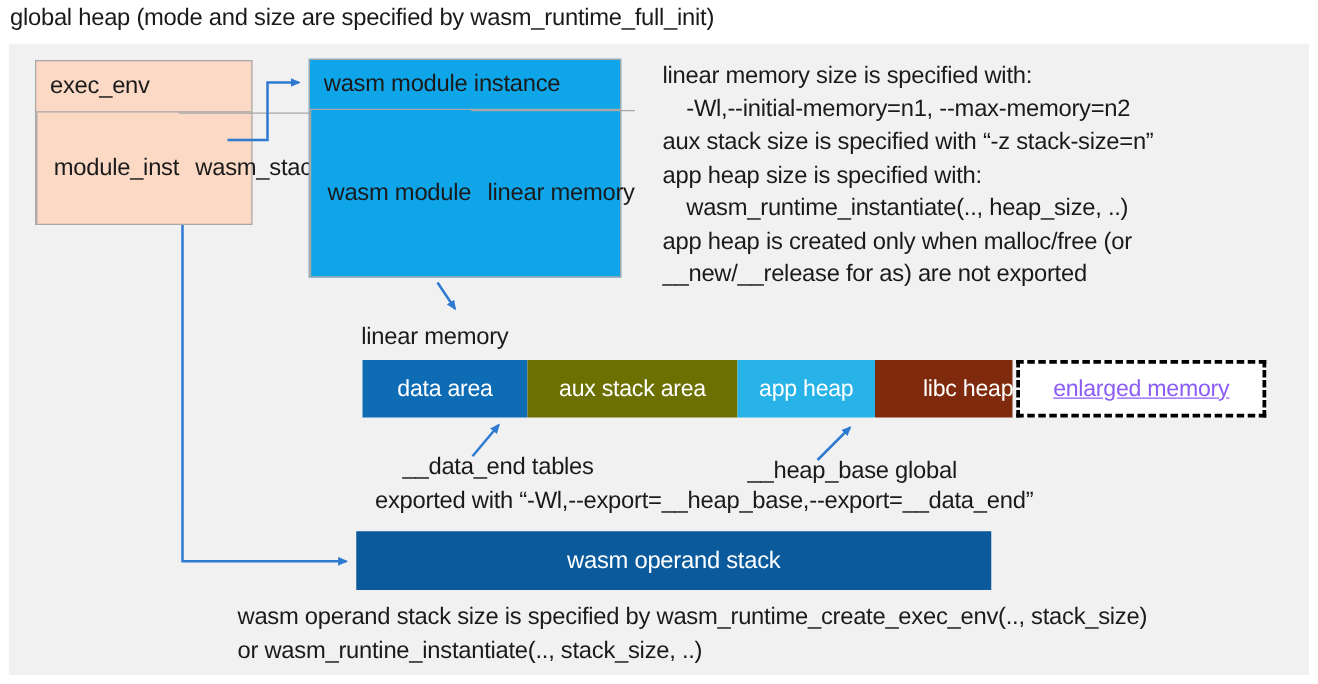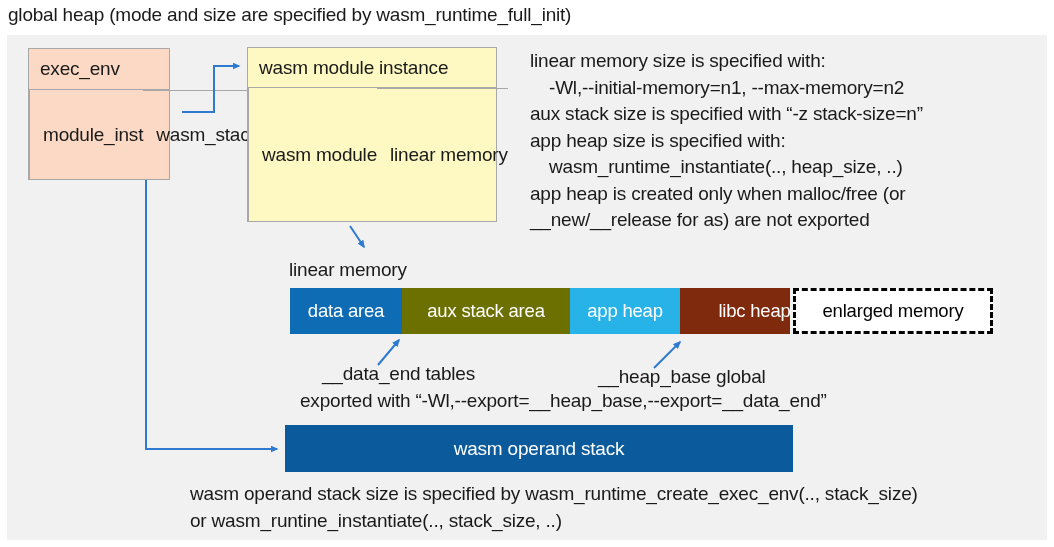--- a/index.html
+++ b/index.html
@@ -6,22 +6,22 @@
   .canvas{
     position:relative;width:1054px;height:547px;overflow:hidden;
     font-family:"Liberation Sans",sans-serif;color:#1a1a1a;
     letter-spacing:-0.2px;
   }
   .title{position:absolute;left:8px;top:4px;font-size:19px;white-space:nowrap;}
   .panel{position:absolute;left:7px;top:35px;width:1040px;height:505px;background:#f1f1f1;}
 
   
   .box{position:absolute;box-sizing:border-box;border:1px solid #a8a8a8;font-size:19px;}
-  .exec-env{left:28px;top:48px;width:142px;height:132px;background:#fbd9c5;}
-  .mod-inst{left:247px;top:47px;width:250px;height:175px;background:#fef9c3;}
+  .exec-env{left:28px;top:48px;width:174px;height:132px;background:#fbd9c5;}
+  .mod-inst{left:247px;top:47px;width:250px;height:175px;background:#0ea5e9;}
   .box-header{box-sizing:border-box;border-bottom:1px solid #a8a8a8;display:flex;align-items:center;padding-left:11px;white-space:nowrap;}
   .exec-env .box-header{height:41px;}
   .mod-inst .box-header{height:40px;}
   .box-body{display:flex;height:calc(100% - 41px);}
   .mod-inst .box-body{height:calc(100% - 40px);}
   .indent{width:23px;}
   .mod-inst .indent{width:25px;}
   .rows{flex:1;display:flex;flex-direction:row;border-left:1px solid #a8a8a8;}
   .row{flex:1;display:flex;align-items:center;padding-left:13px;border-top:1px solid #a8a8a8;white-space:nowrap;}
   .row:first-child{border-top:none;}
@@ -29,21 +29,21 @@
   
   .notes{position:absolute;left:530px;top:48px;font-size:19px;line-height:26.5px;}
   .note-line{white-space:nowrap;}
   .note-indent{padding-left:19px;}
 
   
   .lm-label{position:absolute;left:289px;top:259px;font-size:19px;}
   .membar{position:absolute;left:290px;top:288px;height:46px;display:flex;}
   .seg{box-sizing:border-box;display:flex;align-items:center;justify-content:center;
        font-size:18.5px;white-space:nowrap;}
-  .seg-0{width:112px;}
+  .seg-0{width:132px;}
   .seg-1{width:168px;}
   .seg-2{width:110px;}
   .seg-3{width:110px;}
   .seg-4{width:200px;border:3px dashed #000000;margin-left:3px;}
 
   
   .ann{position:absolute;font-size:19px;white-space:nowrap;}
   .ann-data-end{left:322px;top:363px;}
   .ann-heap-base{left:598px;top:366px;}
   .ann-export{left:300px;top:390px;}
@@ -98,21 +98,21 @@
     <div class="note-line">app heap is created only when malloc/free (or</div>
     <div class="note-line">__new/__release for as) are not exported</div>
   </div>
 
   <div class="lm-label">linear memory</div>
   <div class="membar">
     <div class="seg seg-0" style="background-color: rgb(14, 108, 181); color: rgb(255, 255, 255);">data area</div>
     <div class="seg seg-1" style="background-color: rgb(108, 112, 0); color: rgb(255, 255, 255);">aux stack area</div>
     <div class="seg seg-2" style="background-color: rgb(40, 179, 232); color: rgb(255, 255, 255);">app heap</div>
     <div class="seg seg-3" style="background-color: rgb(127, 42, 13); color: rgb(255, 255, 255); padding-left: 39px;">libc heap</div>
-    <div class="seg seg-4" style="background-color: rgb(255, 255, 255); color: #000000;">enlarged memory</div>
+    <div class="seg seg-4" style="background-color: rgb(255, 255, 255); color: #8b5cf6; text-decoration: underline;">enlarged memory</div>
   </div>
 
   <div class="ann ann-data-end">__data_end tables</div>
   <div class="ann ann-heap-base">__heap_base global</div>
   <div class="ann ann-export">exported with “-Wl,--export=__heap_base,--export=__data_end”</div>
 
   <div class="opstack" style="background-color: rgb(10, 90, 156);">wasm operand stack</div>
 
   <div class="footer">
     <div class="footer-line">wasm operand stack size is specified by wasm_runtime_create_exec_env(.., stack_size)</div>

